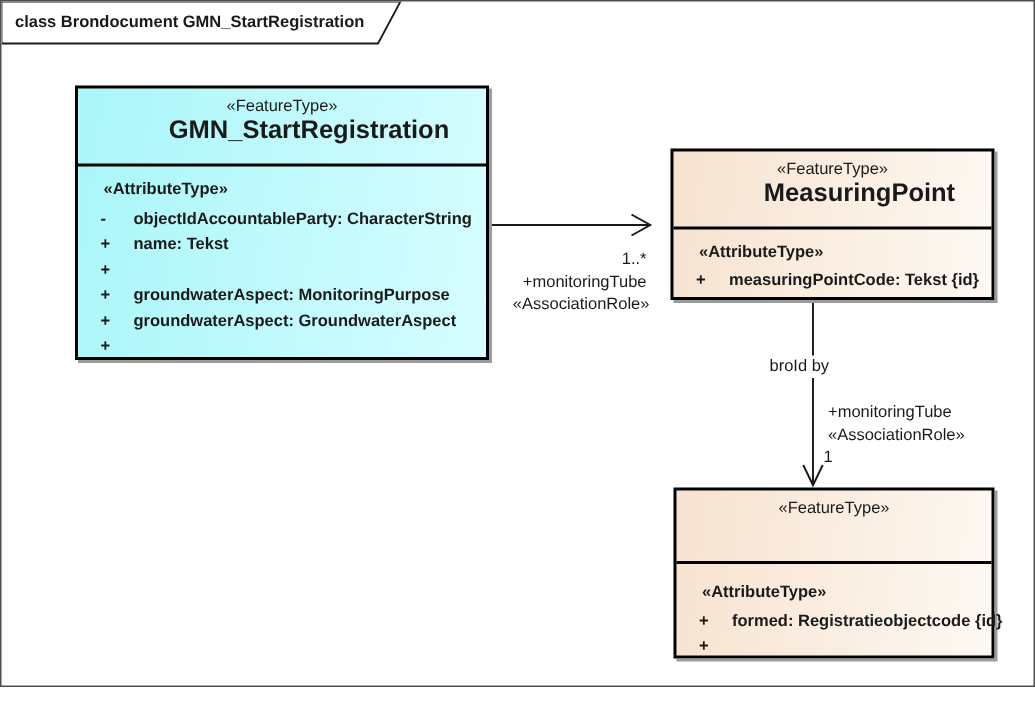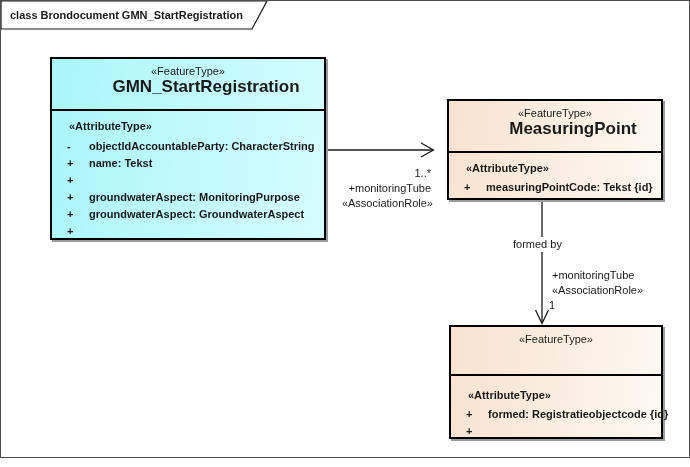--- a/index.html
+++ b/index.html
@@ -123,18 +123,18 @@
       <div class="attr-row">
         <span class="vis">+</span>
       </div>
     </div>
   </div>
 
   <div class="lbl" id="lbl-mult1">1..*</div>
   <div class="lbl" id="lbl-role1">+monitoringTube</div>
   <div class="lbl" id="lbl-assoc1">«AssociationRole»</div>
 
-  <div class="lbl" id="lbl-formedby">formed by</div>
+  <div class="lbl" id="lbl-formedby">broId by</div>
   <div class="lbl" id="lbl-role2">+monitoringTube</div>
   <div class="lbl" id="lbl-assoc2">«AssociationRole»</div>
   <div class="lbl" id="lbl-mult2">1</div>
 
 </div>
 
 </body></html>

